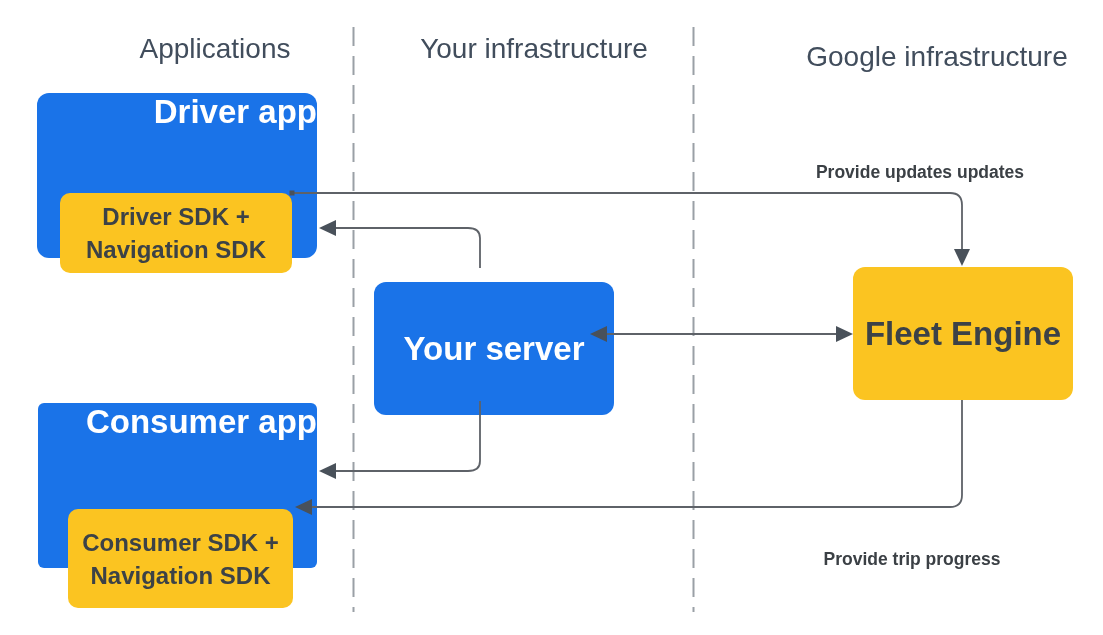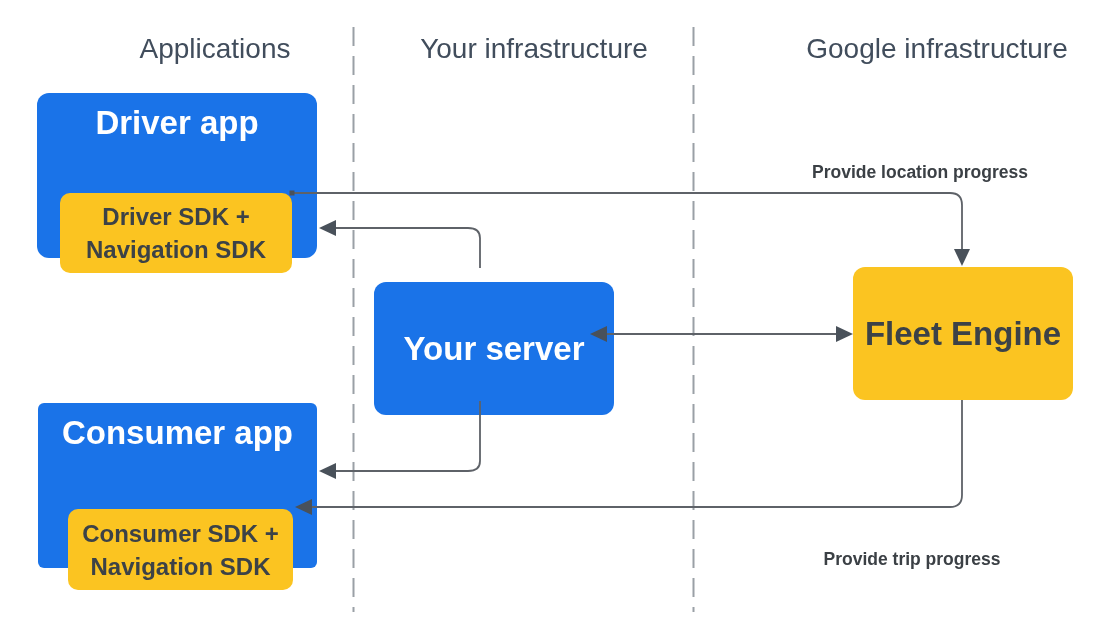--- a/index.html
+++ b/index.html
@@ -14,39 +14,39 @@
     position:absolute;
     top:33px;
     transform:translateX(-50%);
     font-size:28px;
     font-weight:400;
     color:var(--c-header-text,#414D5C);
     white-space:nowrap;
   }
   .hdr-apps{left:181px;margin-left:34px;}
   .hdr-yours{left:534px;}
-  .hdr-google{left:937px;}
+  .hdr-google{left:937px;margin-top:8px;}
 
   .node{
     position:absolute;
     border-radius:12px;
     box-sizing:border-box;
   }
   .node.blue{background:var(--c-blue,#1A73E8);}
   .node.yellow{background:var(--c-yellow,#FBC421);}
 
   .node-title{
     text-align:center;
     font-weight:700;
     white-space:nowrap;
   }
   .title-white{color:#fff;font-size:33px;}
   .title-dark{color:var(--c-dark-text,#3C4247);font-size:33px;}
 
-  .app-title{padding-top:11px;}
+  .app-title{text-align:right;}
 
   .sdk-box{
     position:absolute;
     background:var(--c-yellow,#FBC421);
     border-radius:10px;
     display:flex;
     flex-direction:column;
     justify-content:center;
     align-items:center;
     text-align:center;
@@ -107,21 +107,21 @@
   <div class="node blue" style="left:37px;top:93px;width:280px;height:165px;">
     <div class="node-title title-white app-title">Driver app</div>
     <div class="sdk-box" style="left:23px;top:58px;width:232px;height:80px;">
       <span>Driver SDK +</span>
       <span>Navigation SDK</span>
     </div>
   </div>
 
   <div class="node blue" style="left:38px;top:403px;width:279px;height:165px;border-radius:6px;">
     <div class="node-title title-white app-title">Consumer app</div>
-    <div class="sdk-box" style="left:30px;top:64px;width:225px;height:81px;">
+    <div class="sdk-box" style="left:30px;top:64px;width:225px;height:99px;">
       <span>Consumer SDK +</span>
       <span>Navigation SDK</span>
     </div>
   </div>
 
   <div class="node blue" style="left:374px;top:282px;width:240px;height:133px;">
     <div class="center-title">
       <span class="node-title title-white">Your server</span>
     </div>
   </div>
@@ -148,18 +148,18 @@
     <polygon class="head" points="607,326 607,342 590,334"></polygon>
     <polygon class="head" points="836,326 836,342 853,334"></polygon>
 
     <path class="wire" d="M480 401 V461 Q480 471 468 471 H336"></path>
     <polygon class="head" points="336,463 336,479 319,471"></polygon>
 
     <path class="wire" d="M962 400 V495 Q962 507 950 507 H312"></path>
     <polygon class="head" points="312,499 312,515 295,507"></polygon>
   </svg>
 
-  <div class="edge-label lbl-center" style="left:920px;top:162px;">Provide location progress</div>
+  <div class="edge-label lbl-center" style="left:920px;top:162px;">Provide updates updates</div>
 
 
   <div class="edge-label lbl-center" style="left:912px;top:511px;margin-top:38px;">Provide trip progress</div>
 
 </div>
 
 </body></html>

